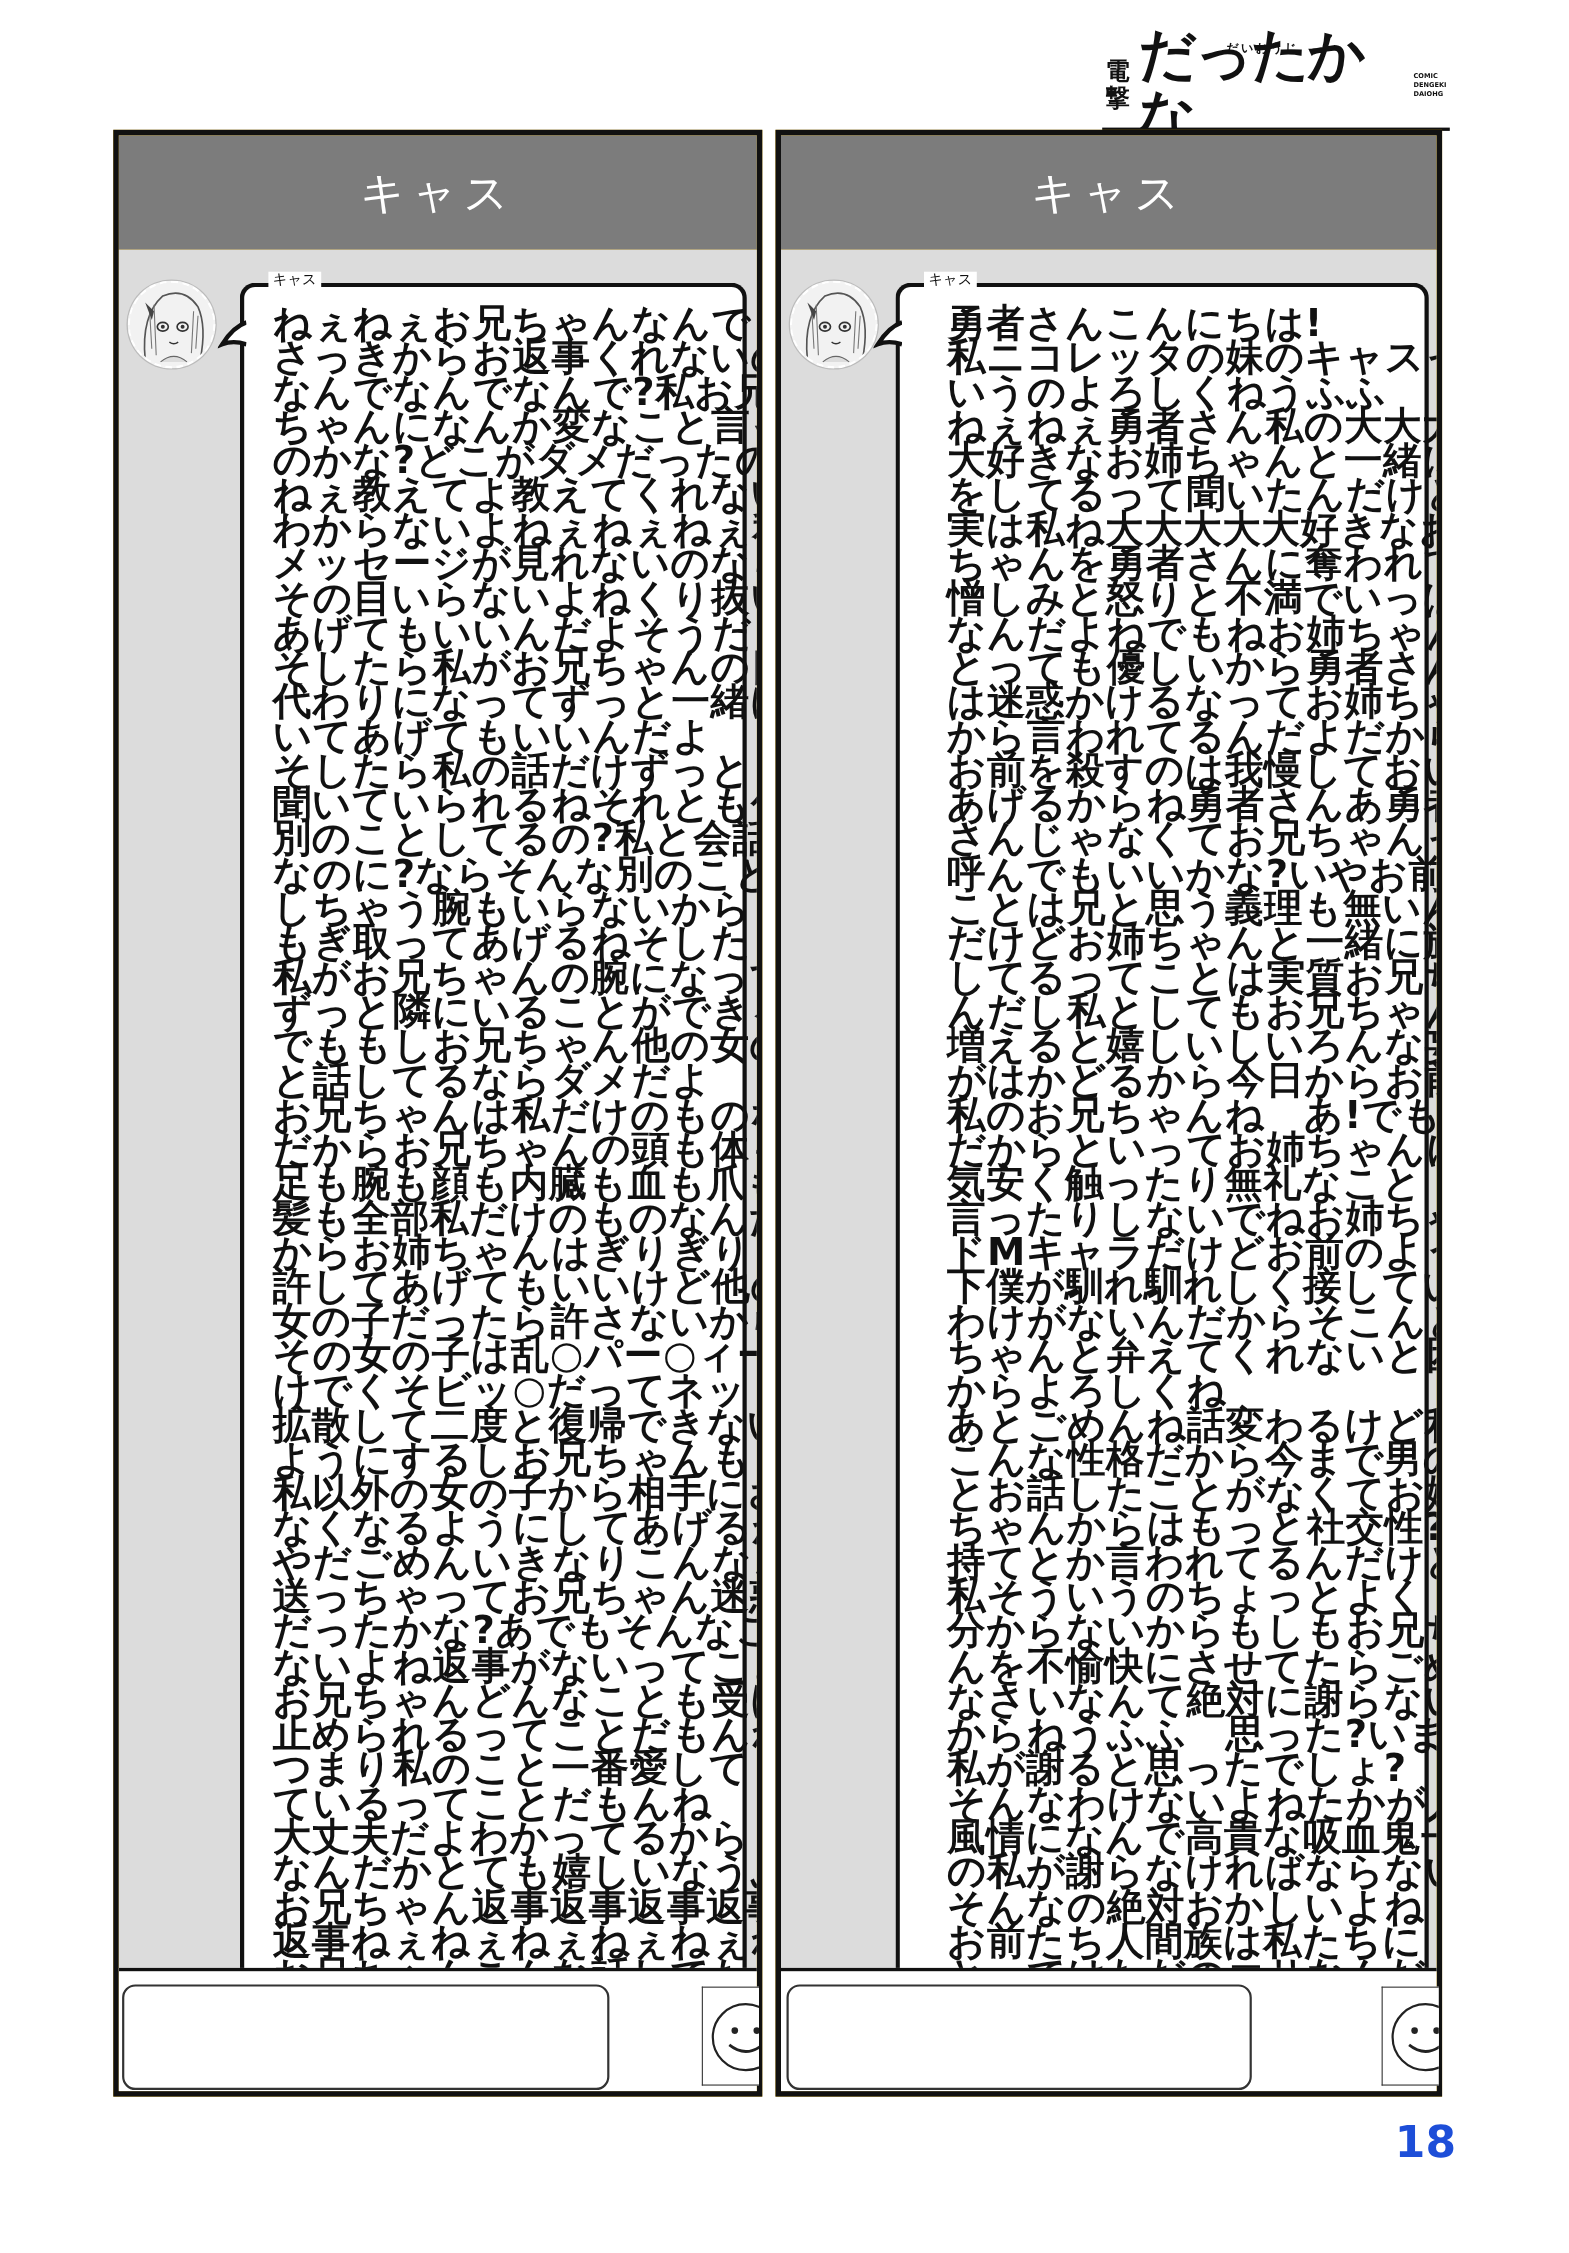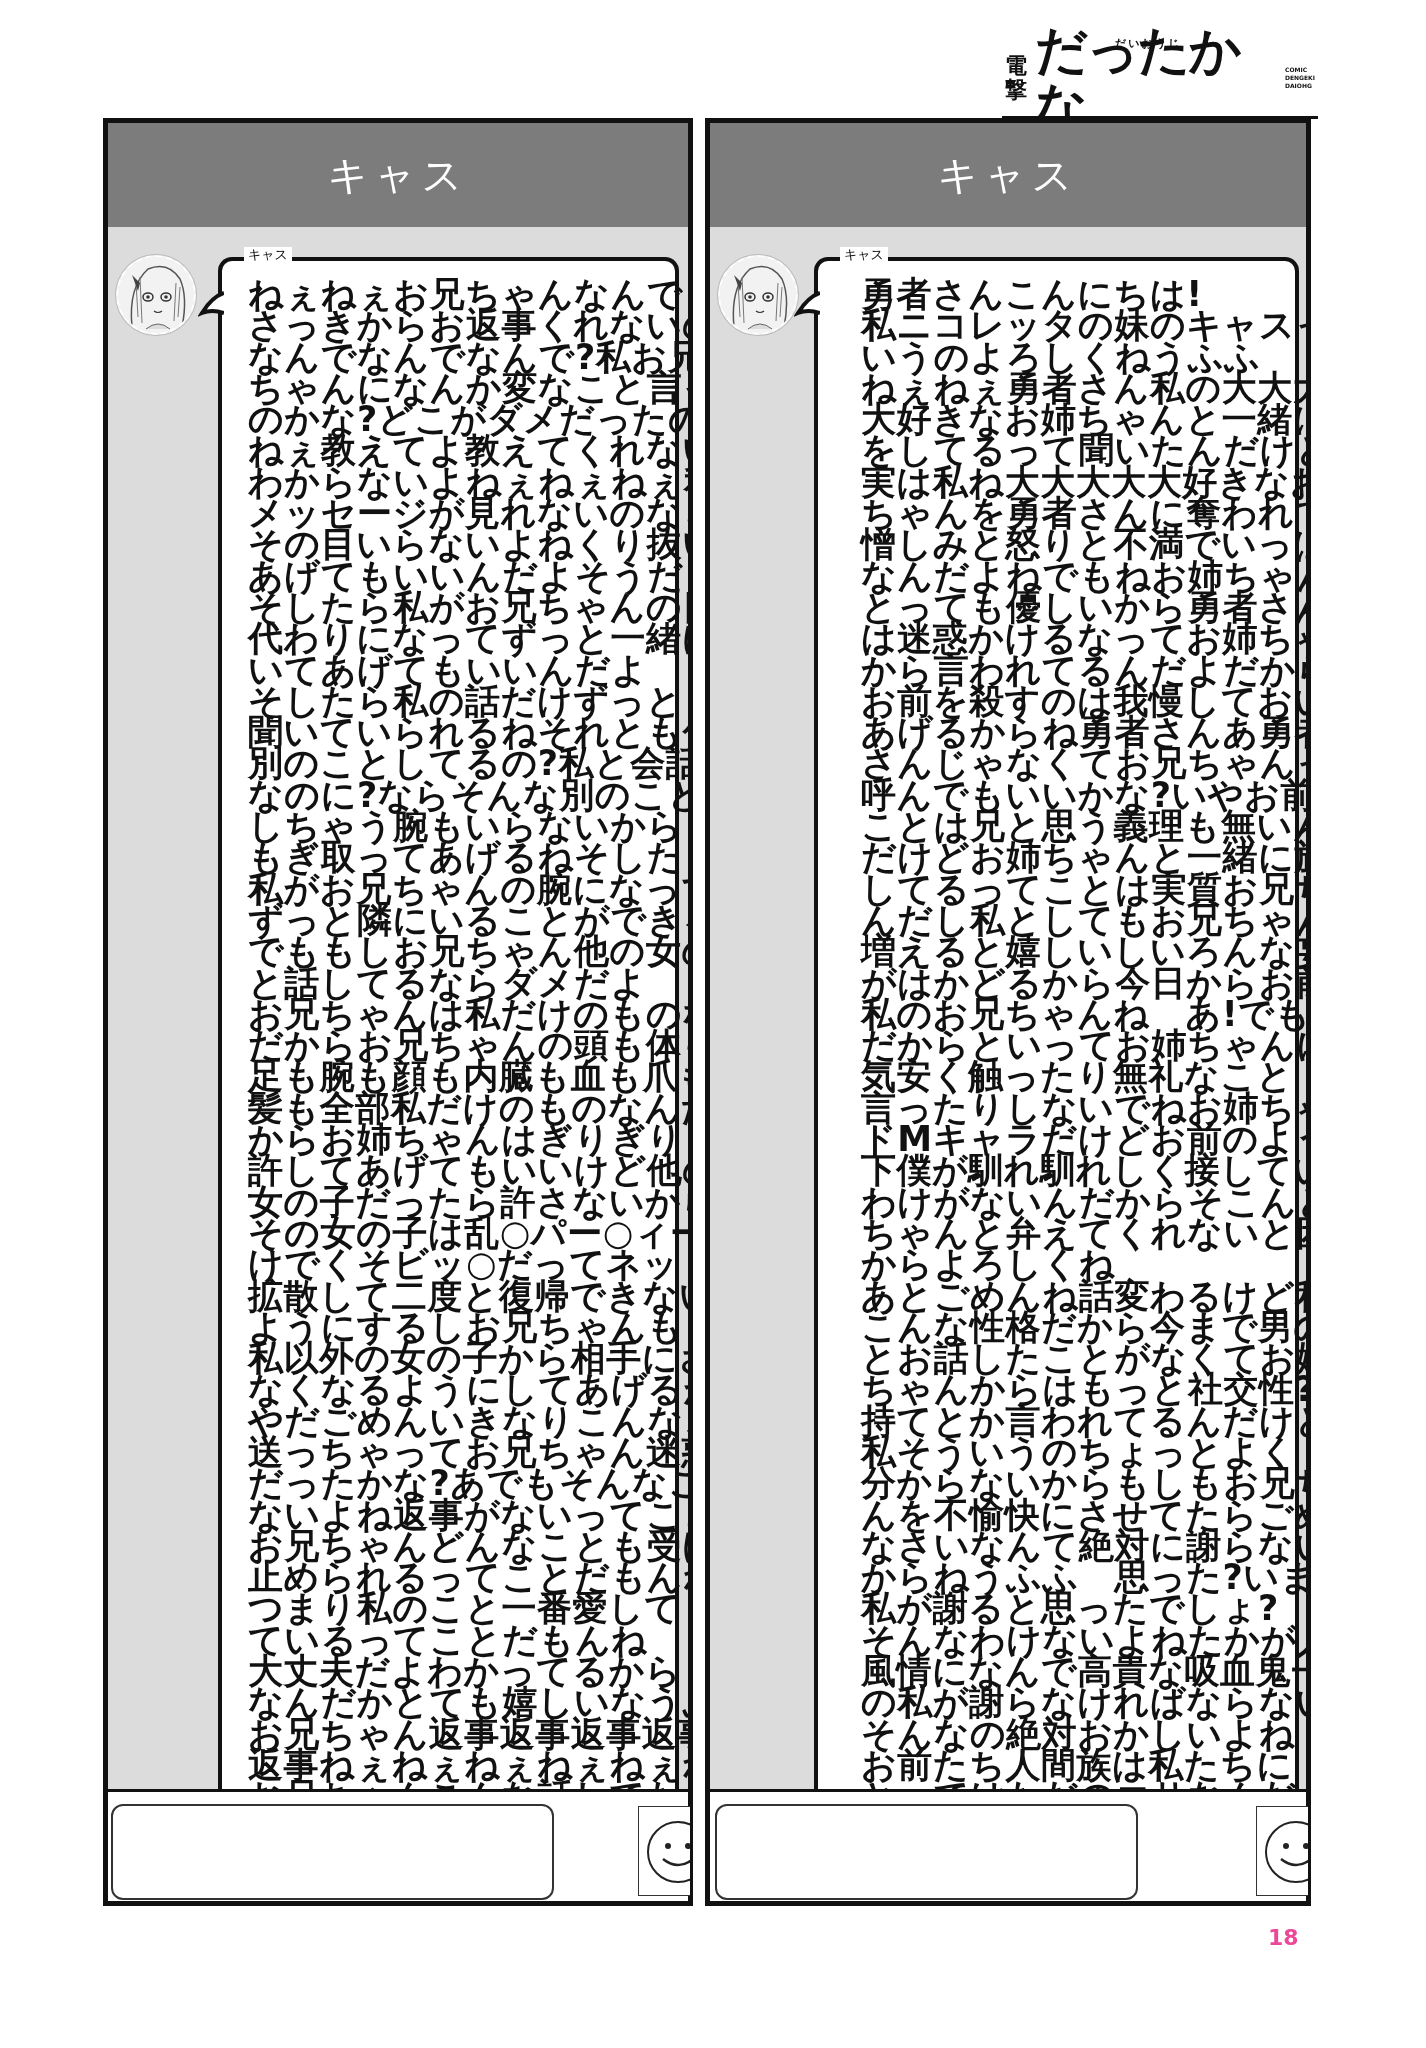--- a/index.html
+++ b/index.html
@@ -30,21 +30,21 @@
   .sender { position:absolute; left:22px; top:-14px; background:#ffffff; padding:0 4px; font-size:13px; line-height:16px; color:#111; }
   .msg { position:absolute; left:26px; top:18px; right:6px; font-size:35px; line-height:31.3px; color:#111; white-space:pre; font-weight:bold; letter-spacing:0.5px; }
   .panel.right .msg { left:43px; }
 
   .input-area { position:absolute; left:0; right:0; bottom:0; height:109px; background:#ffffff; border-top:3px solid #111; }
   .input-box { position:absolute; left:3px; top:12px; height:96px; width:443px; border:2px solid #333; border-radius:12px; box-sizing:border-box; background:#fff; }
   .panel.right .input-box { left:5px; width:423px; }
   .emoji-btn { position:absolute; top:14px; right:-2px; width:52px; height:90px; border:1.5px solid #333; border-right:none; box-sizing:border-box; overflow:hidden; background:#fff; }
   .emoji-btn svg { position:absolute; left:6px; top:12px; width:66px; height:66px; }
 
-  .page-number { position:absolute; left:1268px; top:1925px; font-size:22px; font-weight:bold; color:#ec4899; }
+  .page-number { position:absolute; left:1268px; top:1925px; font-size:40px; font-weight:bold; color:#1d4ed8; }
 </style>
 </head>
 <body>
 
 <div class="logo">
   <div class="logo-kanji">
     <span>電</span>
     <span>撃</span>
   </div>
   <div class="logo-main">

